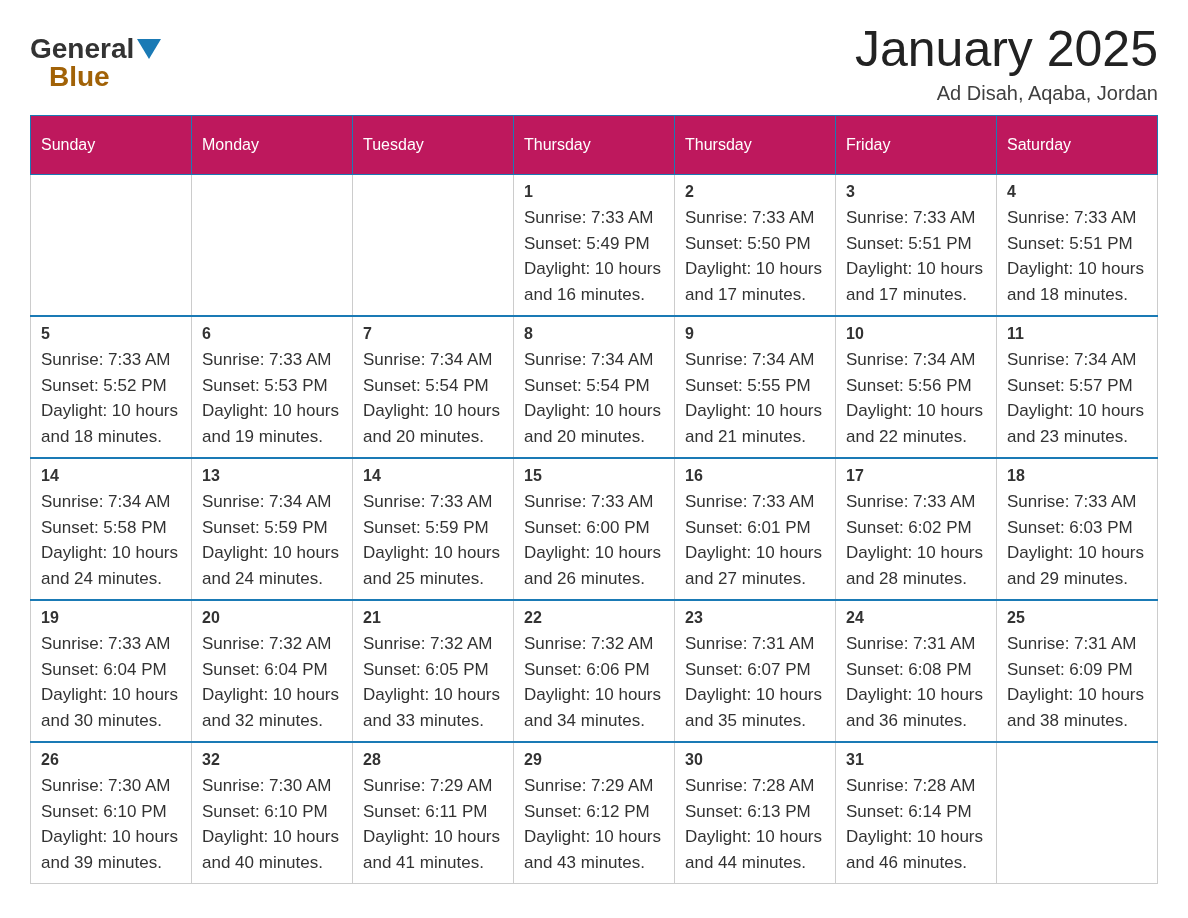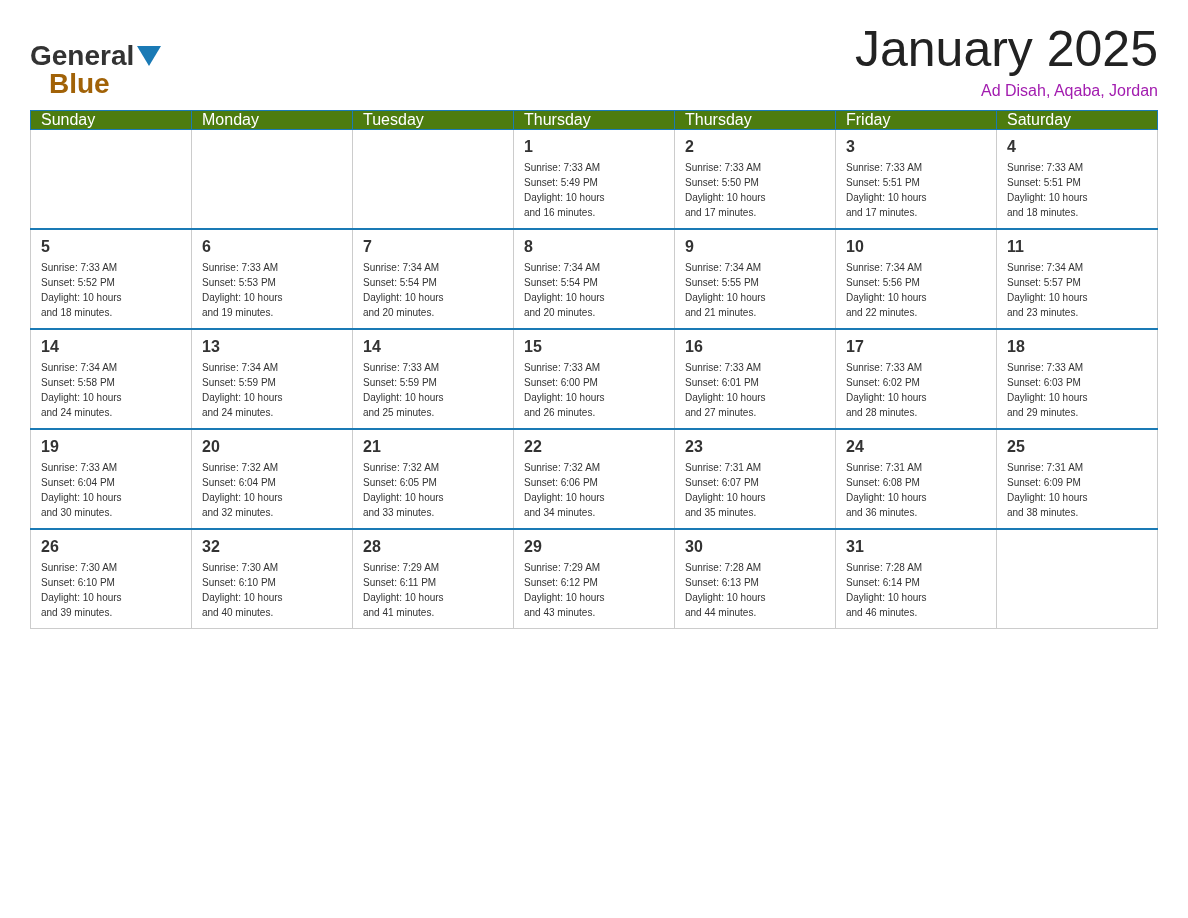--- a/index.html
+++ b/index.html
@@ -6,21 +6,21 @@
     body {
       font-family: Arial, sans-serif;
       background: #fff;
       padding: 20px 30px;
       width: 1188px;
       min-height: 918px;
     }
     .header {
       display: flex;
       justify-content: space-between;
-      align-items: flex-end;
+      align-items: center;
       margin-bottom: 10px;
     }
     .logo {
       display: flex;
       flex-direction: column;
       align-items: flex-start;
     }
     .logo-text {
       font-size: 28px;
       font-weight: bold;
@@ -48,33 +48,33 @@
     }
     .title-area {
       text-align: right;
     }
     .month-title {
       font-size: 50px;
       font-weight: normal;
       color: #222;
     }
     .location {
-      font-size: 16px;
-      color: #a21caf;
+      font-size: 20px;
+      color: #404040;
       margin-top: 4px;
     }
     .calendar {
       width: 100%;
       border-collapse: collapse;
       margin-top: 10px;
     }
     .calendar th {
-      background-color: #4d7c0f;
+      background-color: #be185d;
       color: #fff;
-      padding: 0 10px;
+      padding: 20px 10px;
       font-size: 16px;
       font-weight: normal;
       text-align: left;
       border: 1px solid #1a7ab5;
     }
     .calendar td {
       border: 1px solid #ccc;
       vertical-align: top;
       padding: 8px 10px;
       width: 14.28%;
@@ -83,21 +83,21 @@
       color: #333;
     }
     .day-num {
       font-size: 16px;
       font-weight: bold;
       color: #333;
       display: block;
       margin-bottom: 4px;
     }
     .day-info {
-      font-size: 10px;
+      font-size: 17px;
       color: #333;
       line-height: 1.5;
     }
     .empty-cell {
       background: #fff;
     }
     .row-separator td {
       border-top: 2px solid #1a7ab5;
     }
   </style>

